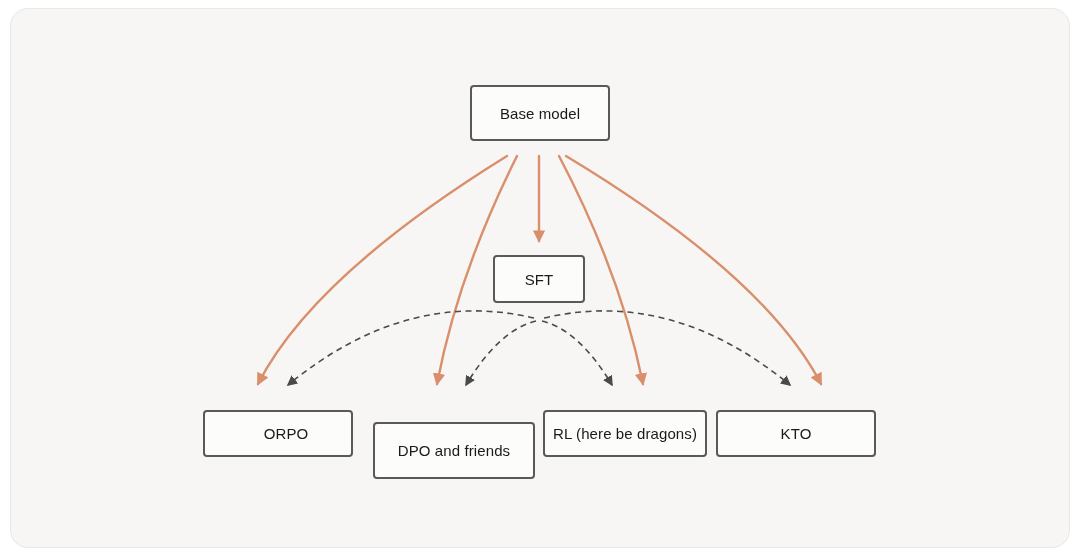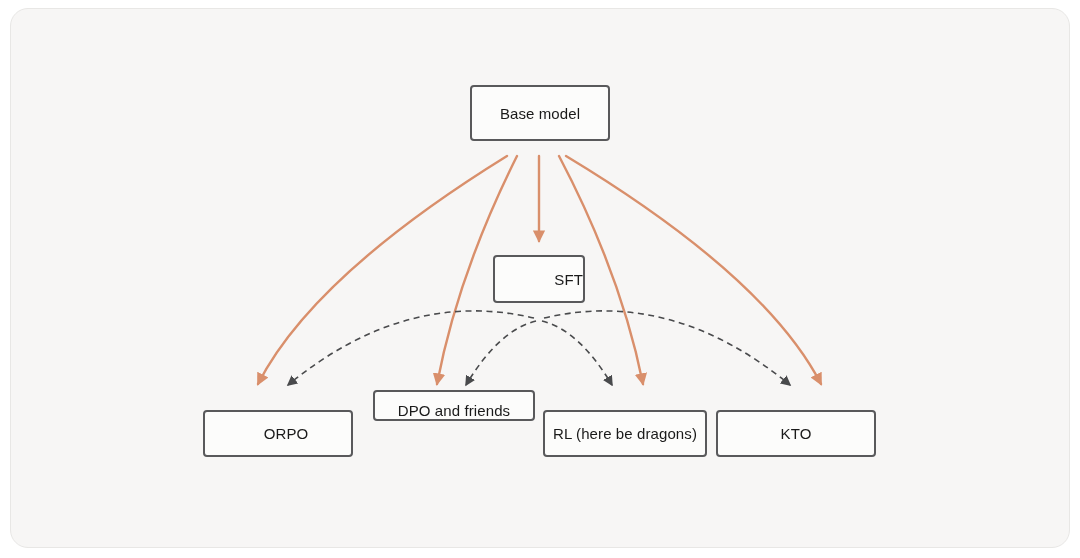--- a/index.html
+++ b/index.html
@@ -63,23 +63,23 @@
     border: 2px solid var(--node-border);
     border-radius: 4px;
     box-sizing: border-box;
     font-size: 15px;
     font-weight: 500;
     color: var(--node-text);
     letter-spacing: 0.1px;
     white-space: nowrap;
   }
   #node-base { left: 470px; top: 85px;  width: 140px; height: 56px; }
-  #node-sft  { left: 493px; top: 255px; width: 92px;  height: 48px; justify-content: flex-end; }
+  #node-sft  { left: 493px; top: 255px; width: 92px;  height: 48px; }
   #node-orpo { left: 203px; top: 410px; width: 150px; height: 47px; padding-left: 16px; }
-  #node-dpo  { left: 373px; top: 390px; width: 162px; height: 31px; align-items: flex-end; }
+  #node-dpo  { left: 373px; top: 422px; width: 162px; height: 57px; }
   #node-rl   { left: 543px; top: 410px; width: 164px; height: 47px; text-align: center; }
   #node-kto  { left: 716px; top: 410px; width: 160px; height: 47px; }
 </style>
 </head>
 <body>
 
 <div class="canvas-card"></div>
 
 <svg class="edges-layer" viewBox="0 0 1080 558">
   <defs>

